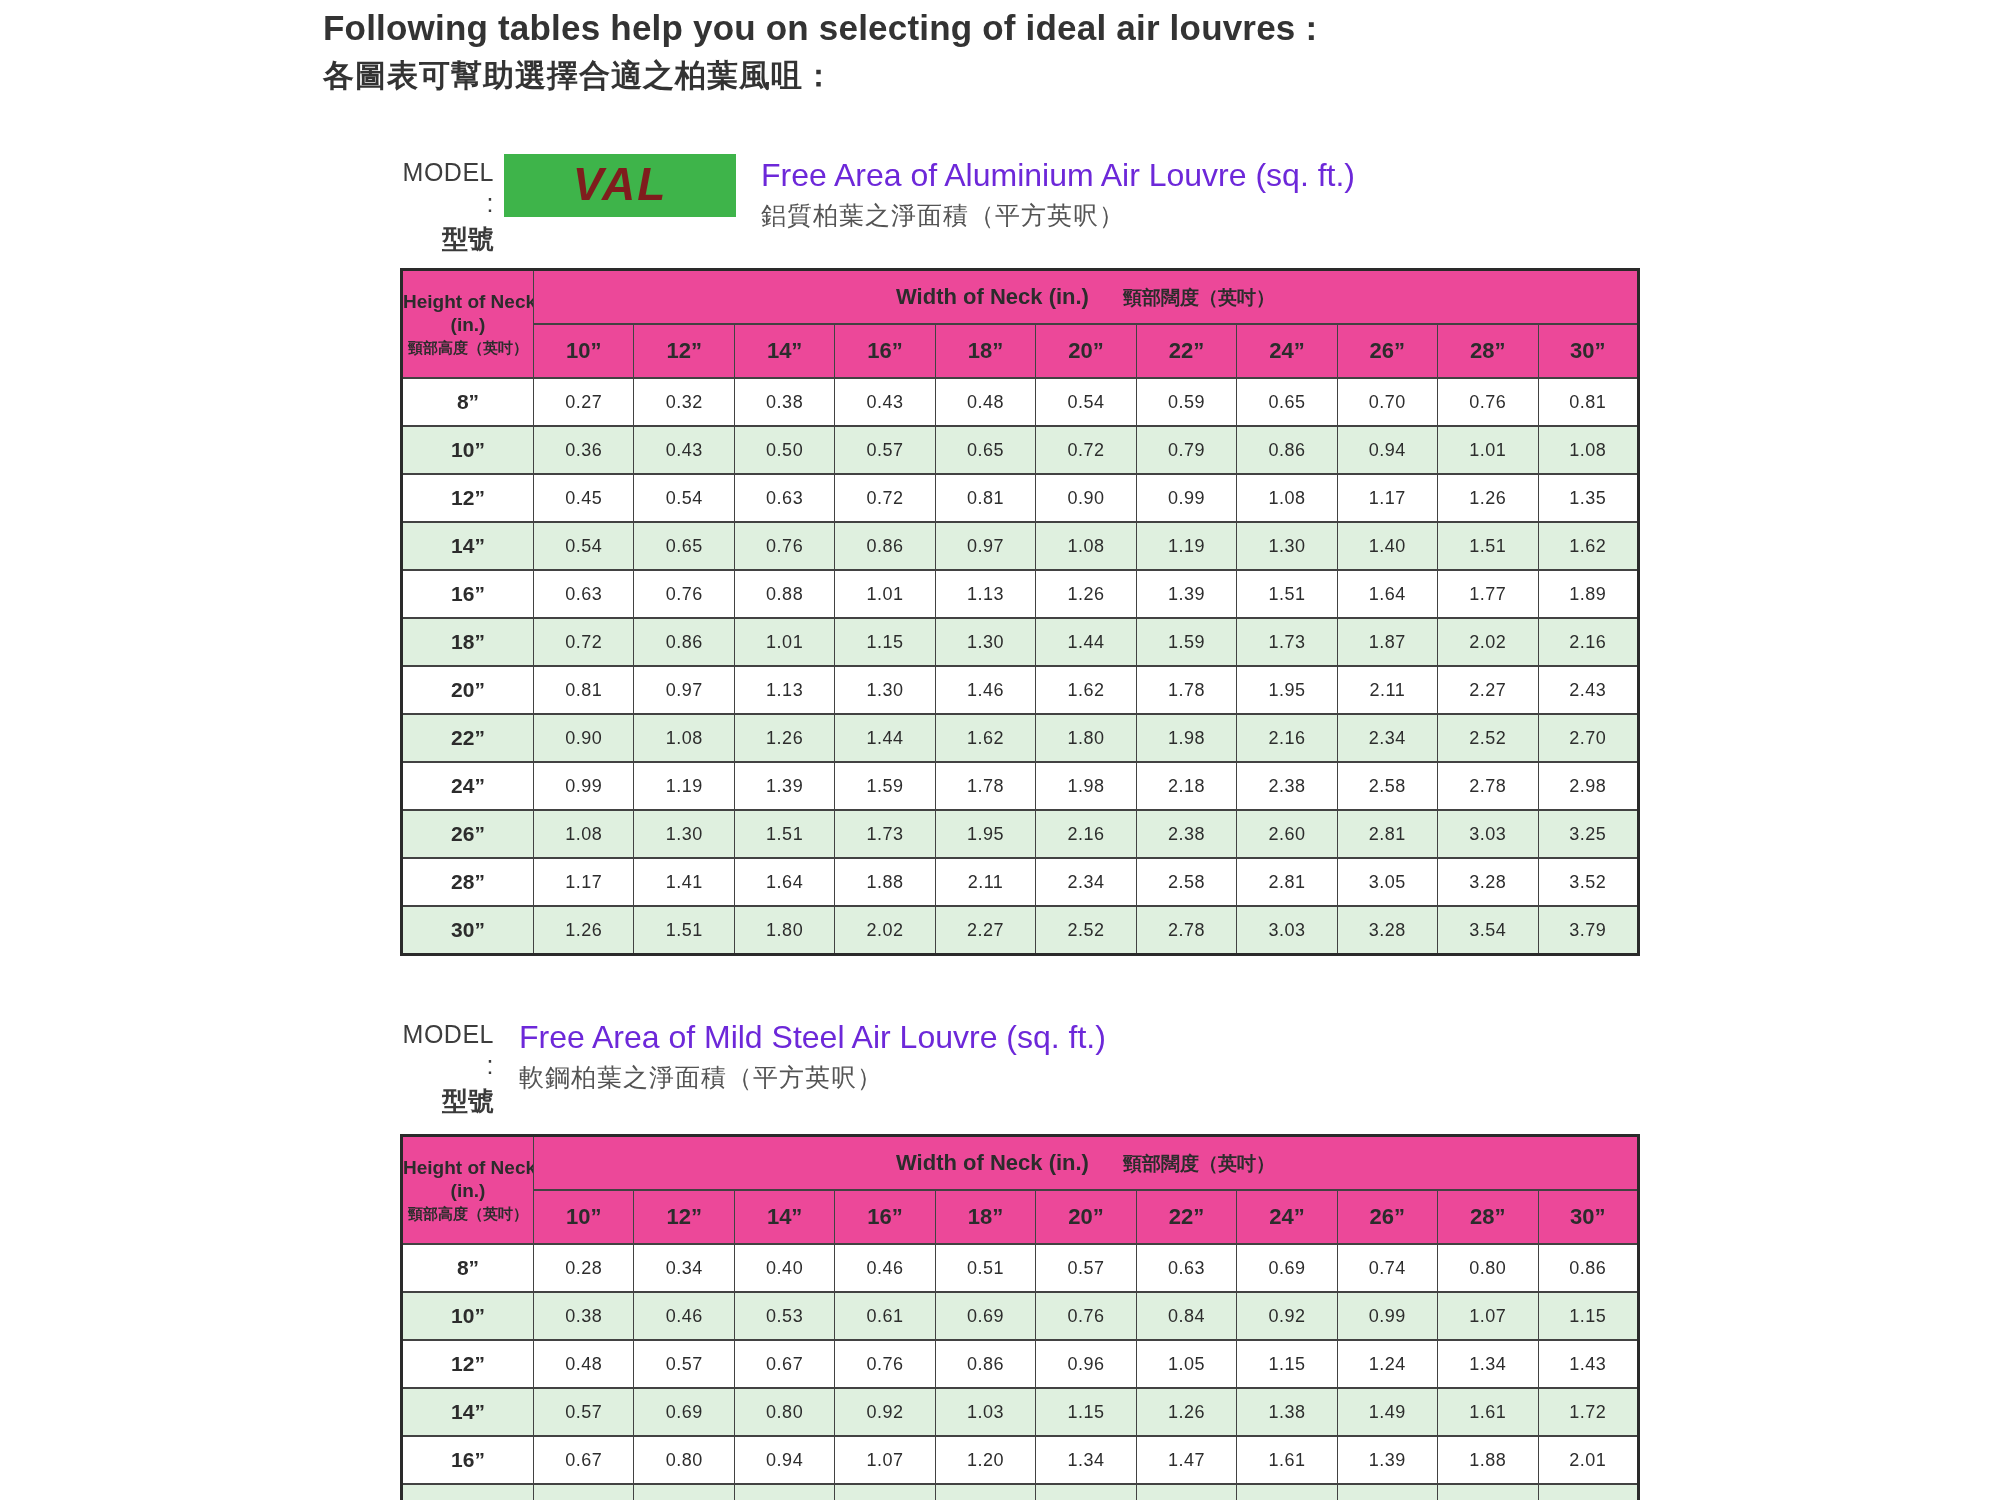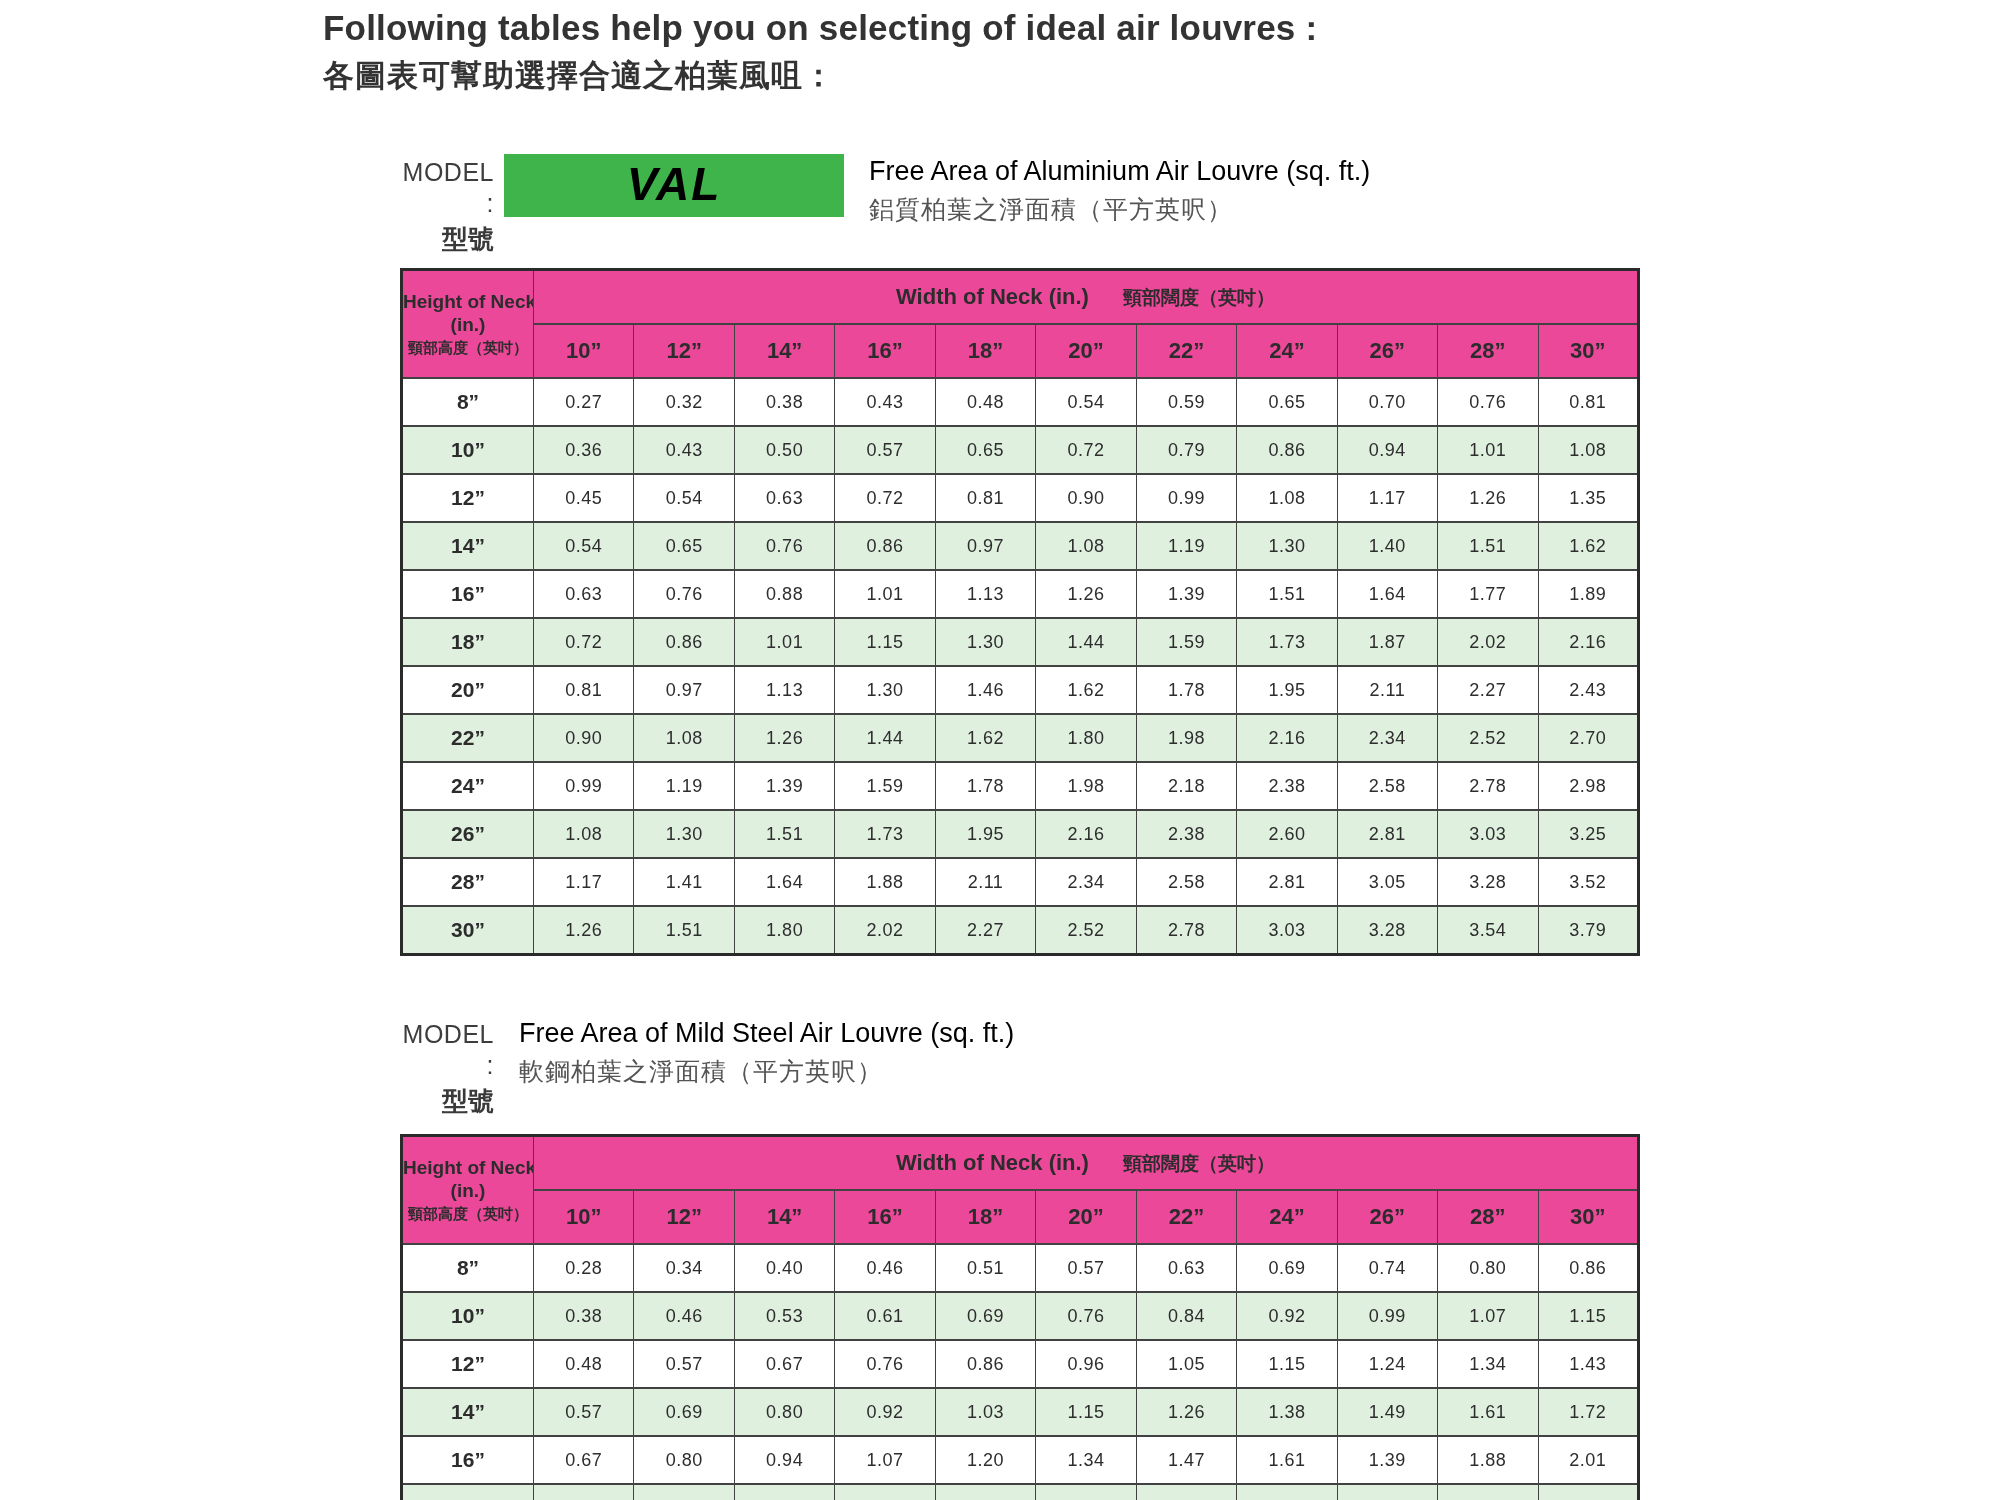--- a/index.html
+++ b/index.html
@@ -17,27 +17,27 @@
   .title-zh{font-size:31px;font-weight:bold;color:#333;margin-top:7px;letter-spacing:1px;}
 
   
   .model-row{position:absolute;left:392px;display:flex;align-items:flex-start;}
   .model-row.val{top:154px;}
   .model-row.vsl{top:1016px;}
   .model-label{width:102px;text-align:right;line-height:1.25;padding-top:3px;}
   .model-label .en{font-size:25px;color:#3d3d3d;letter-spacing:.5px;}
   .model-label .zh{font-size:26px;color:#3a3a3a;font-weight:bold;margin-top:3px;}
   .model-badge{
-    margin-left:10px;width:340px;height:63px;flex:0 0 auto;
+    margin-left:10px;width:232px;height:63px;flex:0 0 auto;
     display:flex;align-items:center;justify-content:center;
-    color:#000000;font-size:46px;font-weight:bold;font-style:italic;
+    color:#7f1d1d;font-size:46px;font-weight:bold;font-style:italic;
     letter-spacing:2px;padding-bottom:3px;box-sizing:border-box;
   }
   .model-desc{margin-left:25px;padding-top:1px;line-height:1.25;}
-  .model-desc .en{font-size:27px;color:#000000;}
+  .model-desc .en{font-size:32px;color:#6d28d9;}
   .model-desc .zh{font-size:25px;color:#545454;margin-top:5px;letter-spacing:1px;}
 
   
   table.ltable{
     position:absolute;left:400px;width:1240px;
     border-collapse:collapse;table-layout:fixed;
     background:#fff;border:3px solid #2a2a2a;
   }
   table.ltable.val{top:268px;}
   table.ltable.vsl{top:1134px;}

